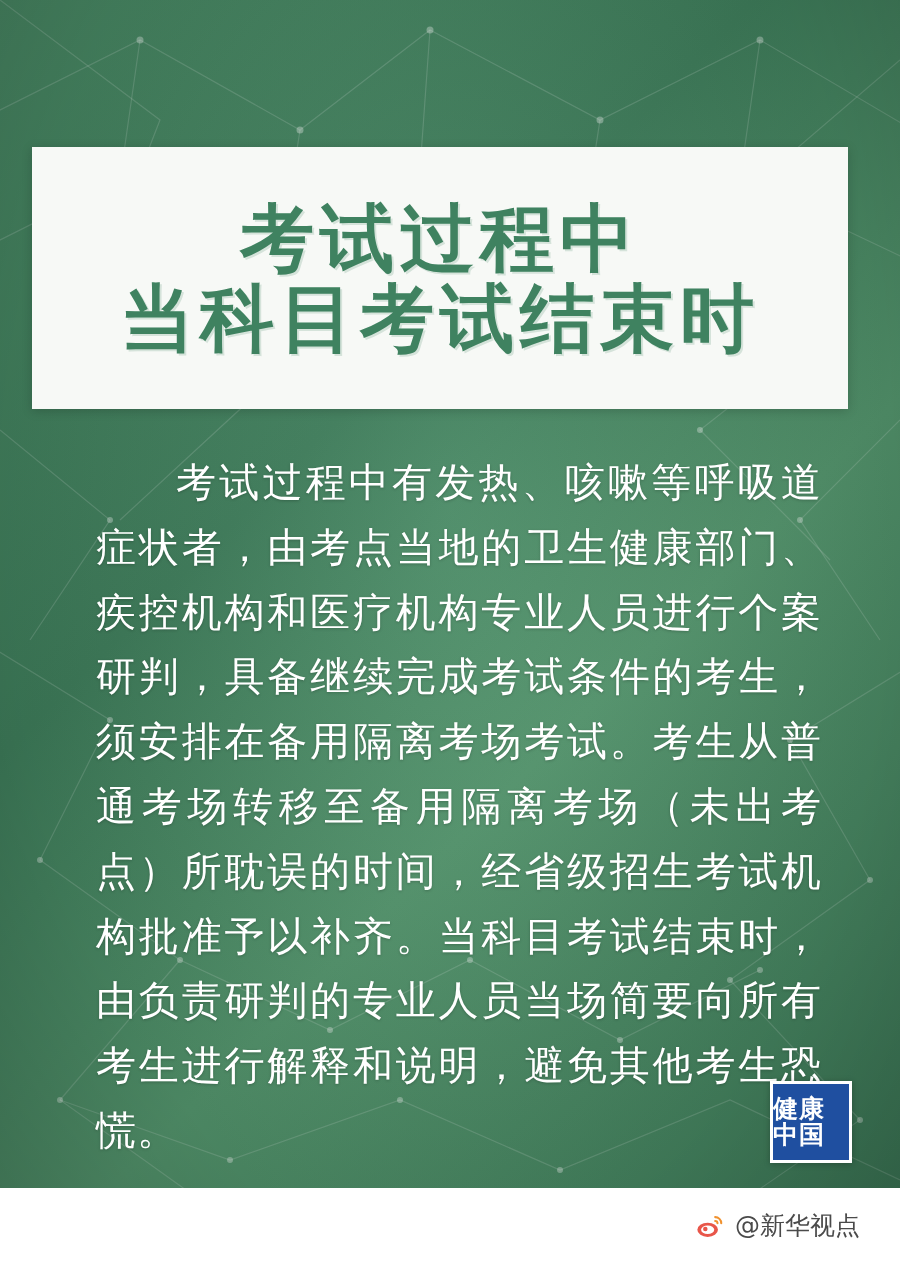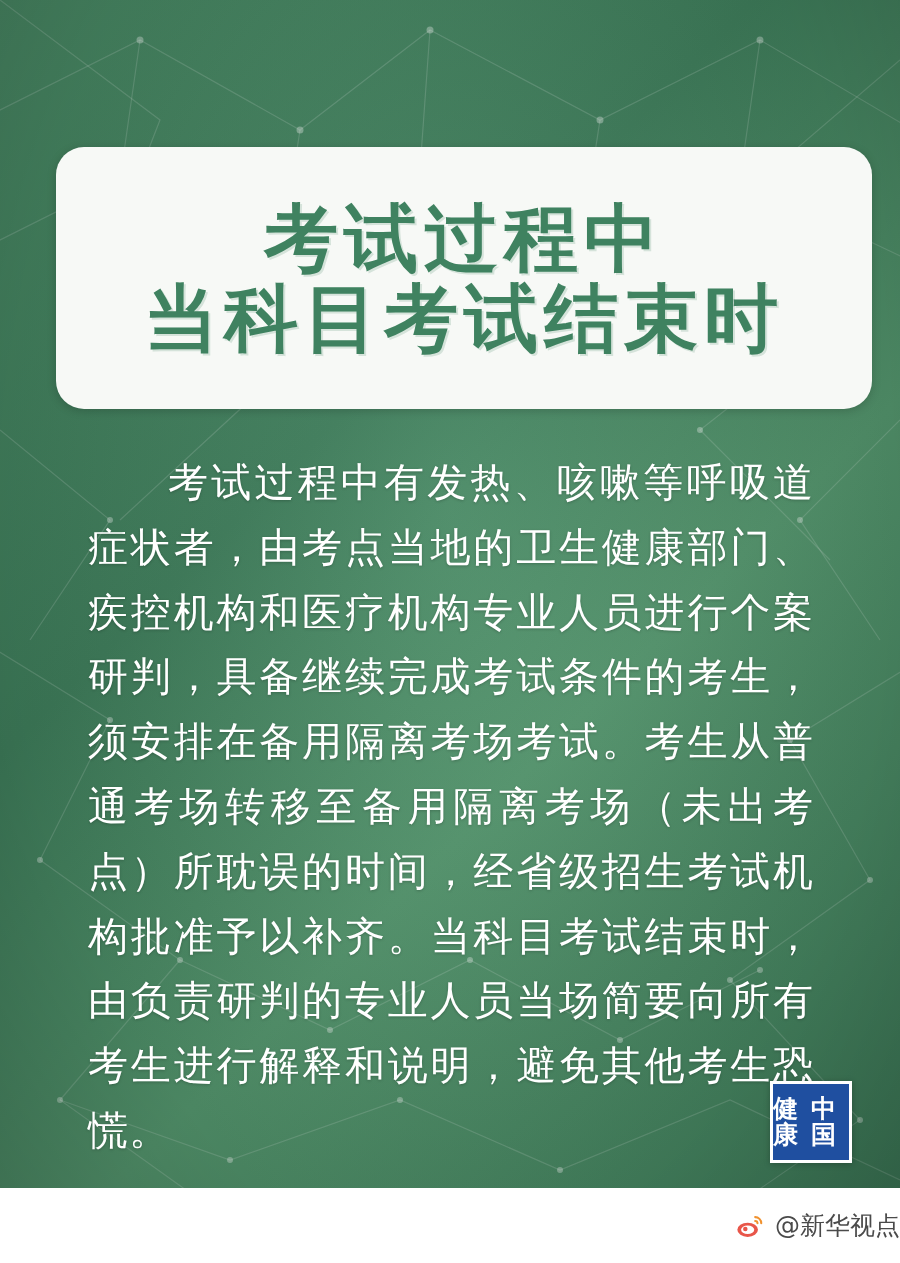--- a/index.html
+++ b/index.html
@@ -25,27 +25,26 @@
     pointer-events: none;
   }
   .vignette {
     position: absolute;
     inset: 0;
     background: radial-gradient(ellipse at 50% 40%, rgba(255,255,255,0.06) 0%, rgba(0,0,0,0.12) 70%, rgba(0,0,0,0.25) 100%);
     pointer-events: none;
   }
   .title-card {
     position: absolute;
-    left: 56px;
+    left: 32px;
     top: 147px;
     width: 816px;
     height: 262px;
     background: #f7f9f6;
     box-shadow: 0 2px 10px rgba(0,0,0,0.18);
-    border-radius: 28px;
   }
   .title-inner {
     position: absolute;
     inset: 0;
     display: flex;
     flex-direction: column;
     align-items: center;
     justify-content: center;
     gap: 2px;
   }
@@ -56,21 +55,21 @@
     line-height: 1.06;
     font-family: "DejaVu Sans", "Liberation Sans", sans-serif;
     text-shadow: 2px 2px 0 rgba(63,130,96,0.18);
     white-space: nowrap;
   }
   .title-line.l1 { font-size: 74px; }
   .title-line.l2 { font-size: 74px; }
 
   .body-text {
     position: absolute;
-    left: 88px;
+    left: 96px;
     top: 450px;
     width: 726px;
     color: #ffffff;
     font-size: 40px;
     line-height: 1.62;
     letter-spacing: 1px;
     text-align: justify;
     text-indent: 2em;
     font-family: "DejaVu Sans", "Liberation Sans", sans-serif;
     text-shadow: 0 1px 3px rgba(0,0,0,0.22);
@@ -79,22 +78,22 @@
   .badge {
     position: absolute;
     right: 48px;
     bottom: 100px;
     width: 76px;
     height: 76px;
     background: #1f4fa0;
     border: 3px solid #ffffff;
     box-shadow: 0 1px 6px rgba(0,0,0,0.25);
     display: flex;
-    flex-direction: row;
-    align-items: center;
+    flex-direction: column;
+    align-items: flex-start;
     justify-content: center;
     line-height: 1.05;
   }
   .badge span {
     color: #ffffff;
     font-size: 25px;
     font-weight: 700;
     letter-spacing: 1px;
     font-family: "DejaVu Sans", "Liberation Sans", sans-serif;
   }
@@ -102,20 +101,21 @@
   .footer {
     position: absolute;
     left: 0;
     right: 0;
     bottom: 0;
     height: 75px;
     background: #ffffff;
     display: flex;
     align-items: center;
     justify-content: flex-end;
+    padding-right: 40px;
     box-sizing: border-box;
   }
   .weibo-icon {
     width: 30px;
     height: 30px;
     margin-right: 10px;
     display: inline-flex;
     align-items: center;
     justify-content: center;
   }

